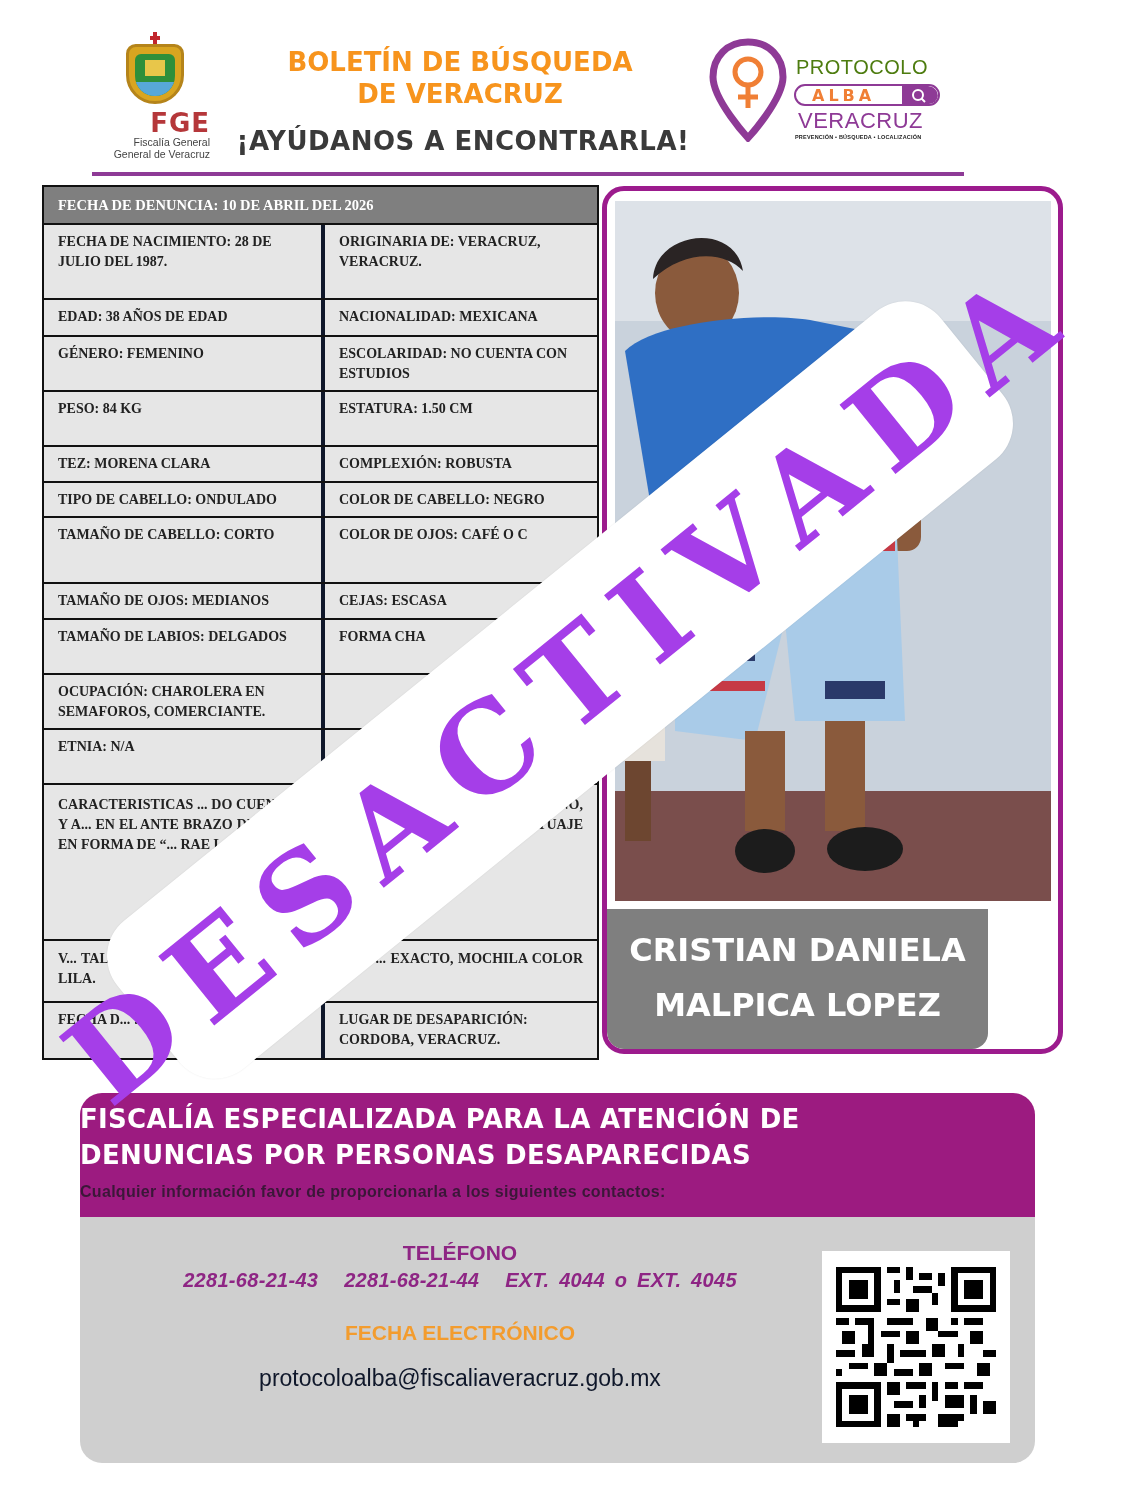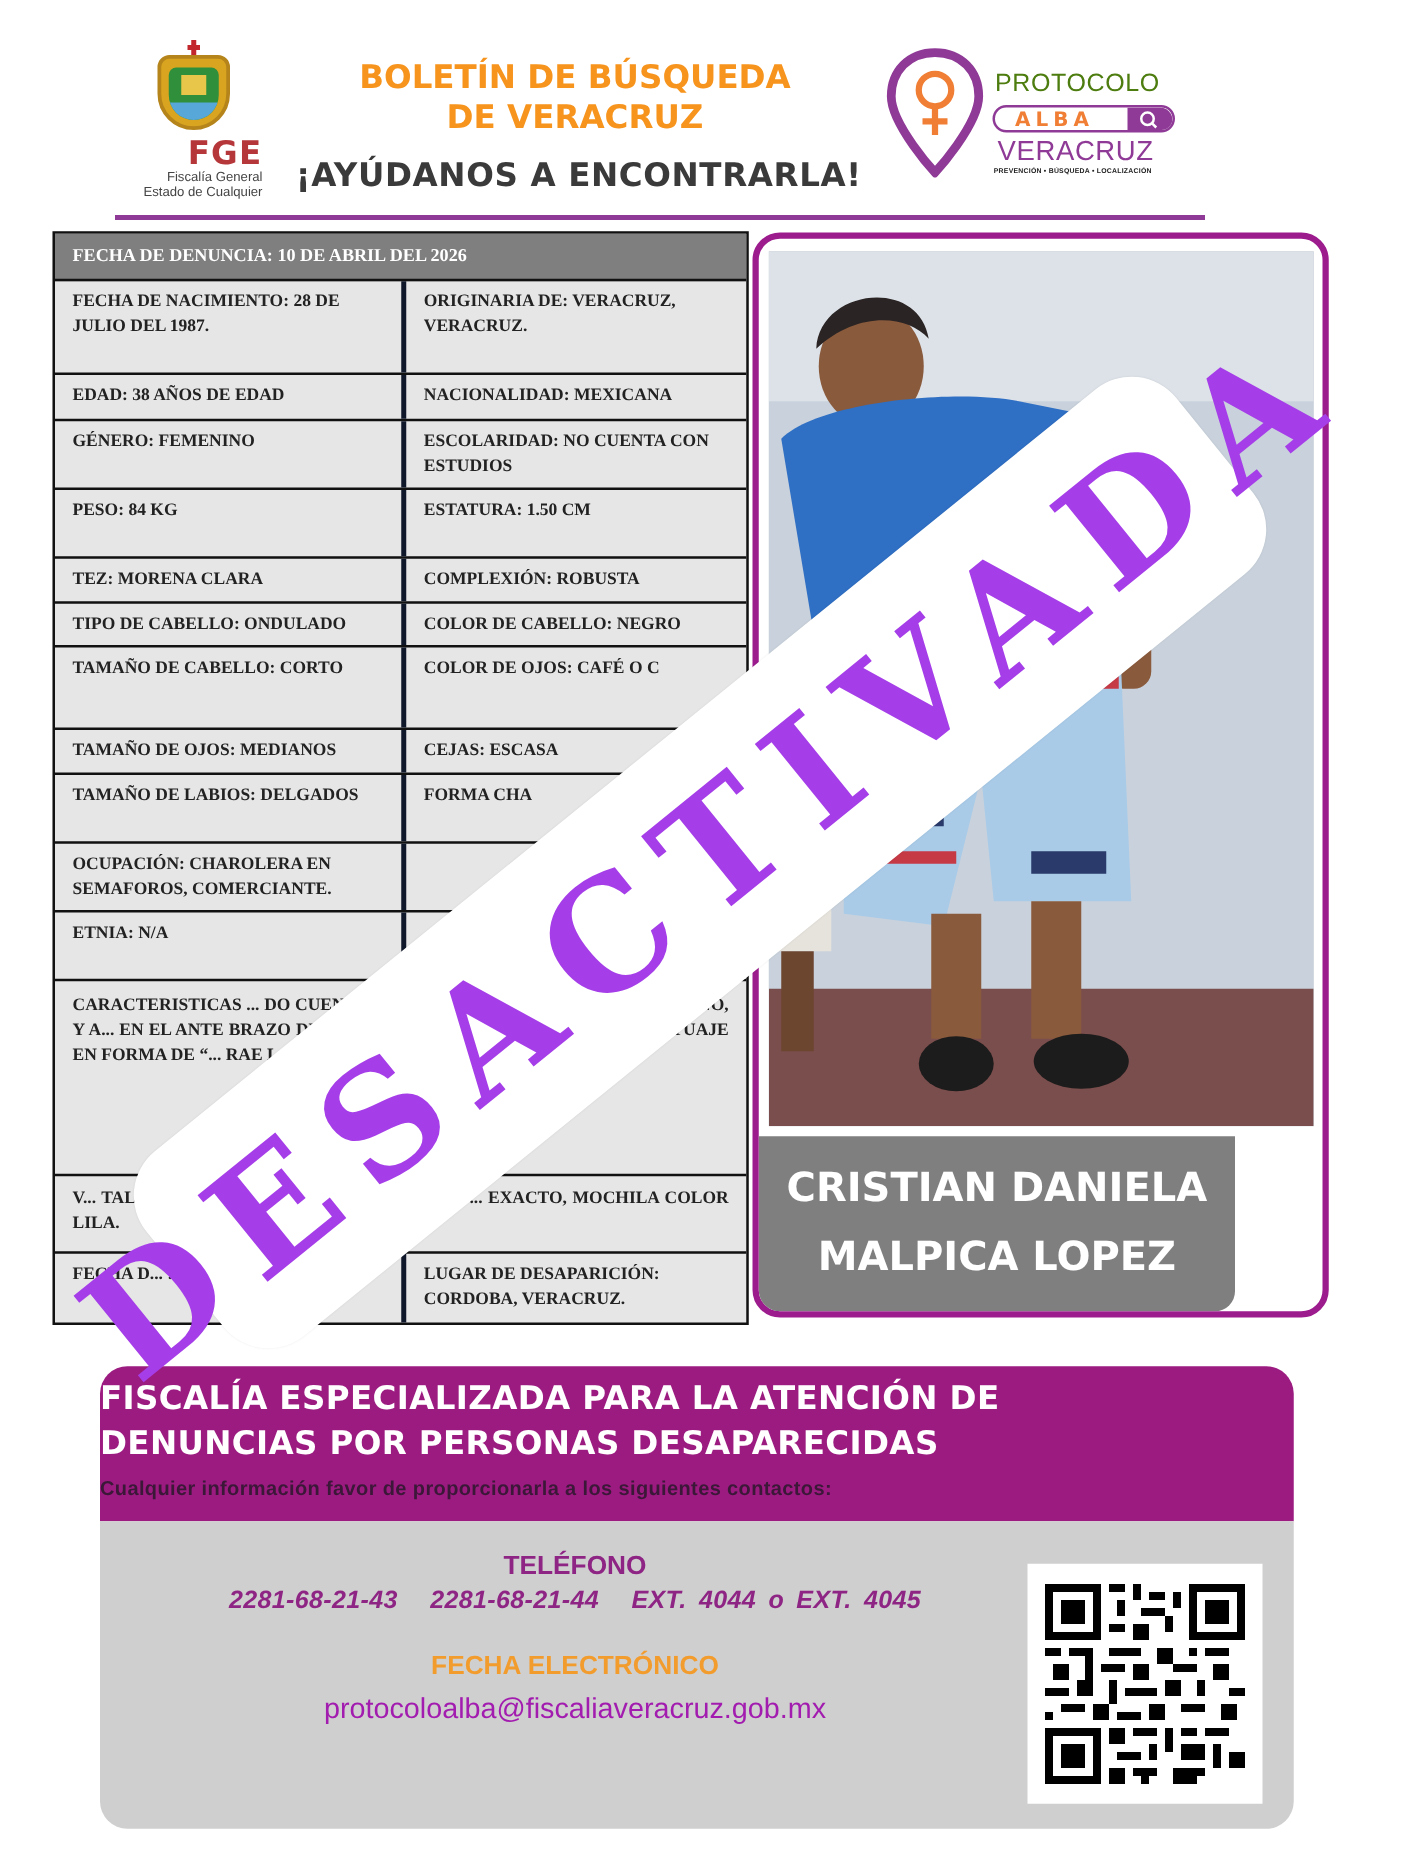--- a/index.html
+++ b/index.html
@@ -49,39 +49,39 @@
 
   
   .footer-top { position: absolute; left: 80px; top: 1093px; width: 955px; height: 124px; background: #9c1b80; border-radius: 22px 22px 0 0; text-align: left; }
   .footer-title { color: #fff; font-family: "DejaVu Sans", sans-serif; font-weight: bold; font-size: 26px; line-height: 36px; padding-top: 8px; letter-spacing: 0.3px; }
   .footer-note { color: #3b1738; font-weight: bold; font-size: 16px; margin-top: 10px; letter-spacing: 0.3px; }
   .footer-bot { position: absolute; left: 80px; top: 1217px; width: 955px; height: 246px; background: #cfcfcf; border-radius: 0 0 22px 22px; }
   .tel-label { position: absolute; left: 0; top: 24px; width: 760px; text-align: center; font-weight: bold; font-size: 21px; color: #8e2584; }
   .tel-nums { position: absolute; left: 0; top: 52px; width: 760px; text-align: center; font-weight: bold; font-size: 20px; color: #8e2584; word-spacing: 4px; letter-spacing: 0.3px; }
   .tel-nums span { margin: 0 8px; font-style: italic; }
   .mail-label { position: absolute; left: 0; top: 104px; width: 760px; text-align: center; font-weight: bold; font-size: 21px; color: #f39c2e; }
-  .mail-val { position: absolute; left: 0; top: 136px; width: 760px; text-align: center; font-size: 23px; color: #a21caf; }
+  .mail-val { position: absolute; left: 0; top: 148px; width: 760px; text-align: center; font-size: 23px; color: #0f172a; }
   .qr { position: absolute; left: 742px; top: 34px; width: 188px; height: 192px; background: #fff; padding: 14px; }
 
   
   .band { position: absolute; left: 30px; top: 595px; width: 1060px; height: 190px; background: #ffffff; border-radius: 46px; transform: rotate(-39deg); transform-origin: 50% 50%; display: flex; align-items: center; justify-content: center; box-shadow: 0 0 2px rgba(0,0,0,0.08); }
   .band-text { font-family: "DejaVu Serif", serif; font-weight: bold; font-size: 122px; color: #a53ee8; letter-spacing: 22px; padding-left: 22px; }
 </style>
 </head>
 <body>
 
 <div class="hdr-logo-fge">
   <div class="shield">
     <div class="cross"></div>
     <div class="outer"></div>
     <div class="inner"></div>
   </div>
   <div class="fge-text">FGE</div>
   <div class="fge-sub">Fiscalía General</div>
-  <div class="fge-sub">Estado de Cualquier</div>
+  <div class="fge-sub">General de Veracruz</div>
 </div>
 
 <div class="hdr-title1">
   <div>BOLETÍN DE BÚSQUEDA</div>
   <div>DE VERACRUZ</div>
 </div>
 <div class="hdr-sub">¡AYÚDANOS A ENCONTRARLA!</div>
 
 <div class="alba">
   <svg class="pin" viewBox="0 0 80 104">

